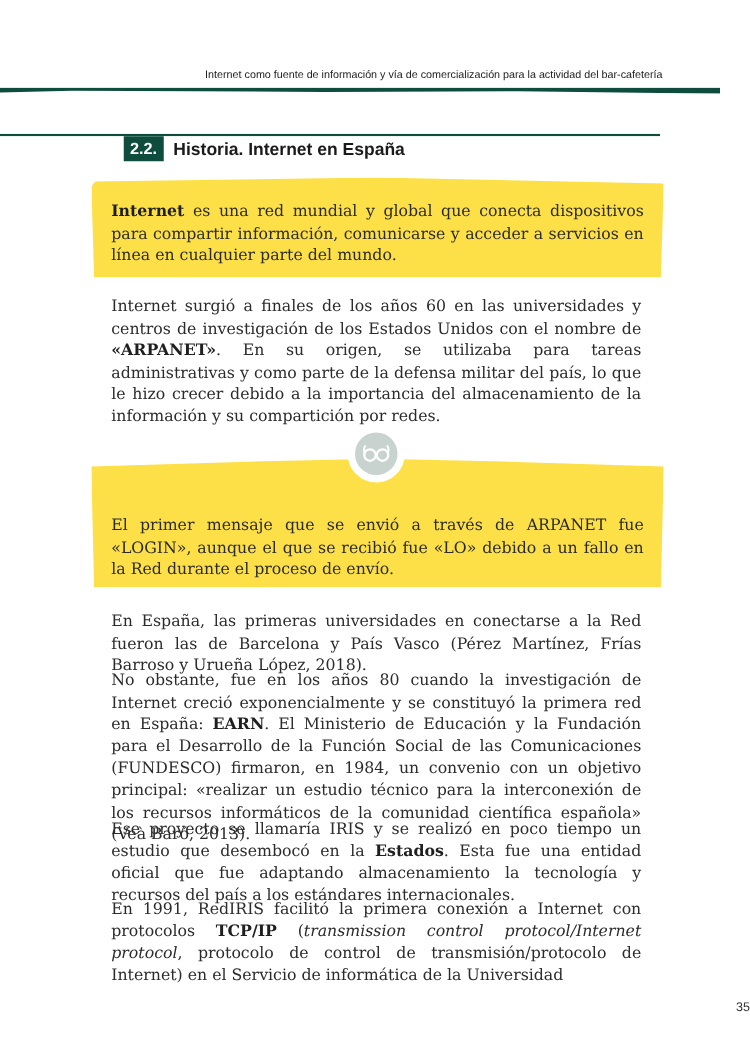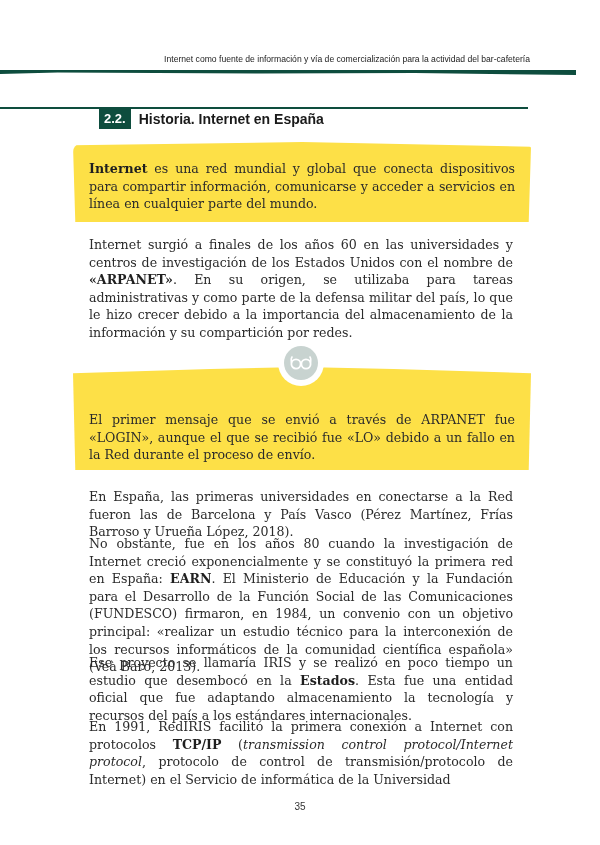--- a/index.html
+++ b/index.html
@@ -120,21 +120,21 @@
     .p1 { top: 236px; }
     .p2 { top: 488px; }
     .p3 { top: 535px; }
     .p4 { top: 654px; }
     .p5 { top: 718px; }
     .page-number {
       position: absolute;
       top: 801px;
       left: 0;
       width: 600px;
-      text-align: center;
+      text-align: right;
       font-family: "Liberation Sans", "DejaVu Sans", sans-serif;
       font-size: 10px;
       color: #333;
     }
     b { font-weight: bold; color: #1f1f1f; }
     i { font-style: italic; }
   </style>
 </head>
 <body>
 

